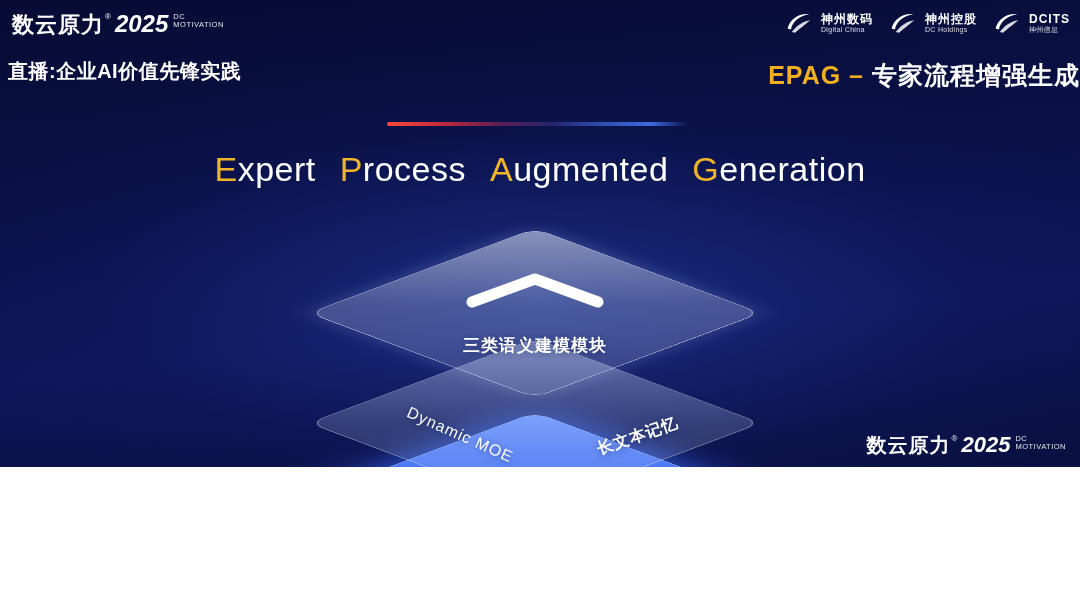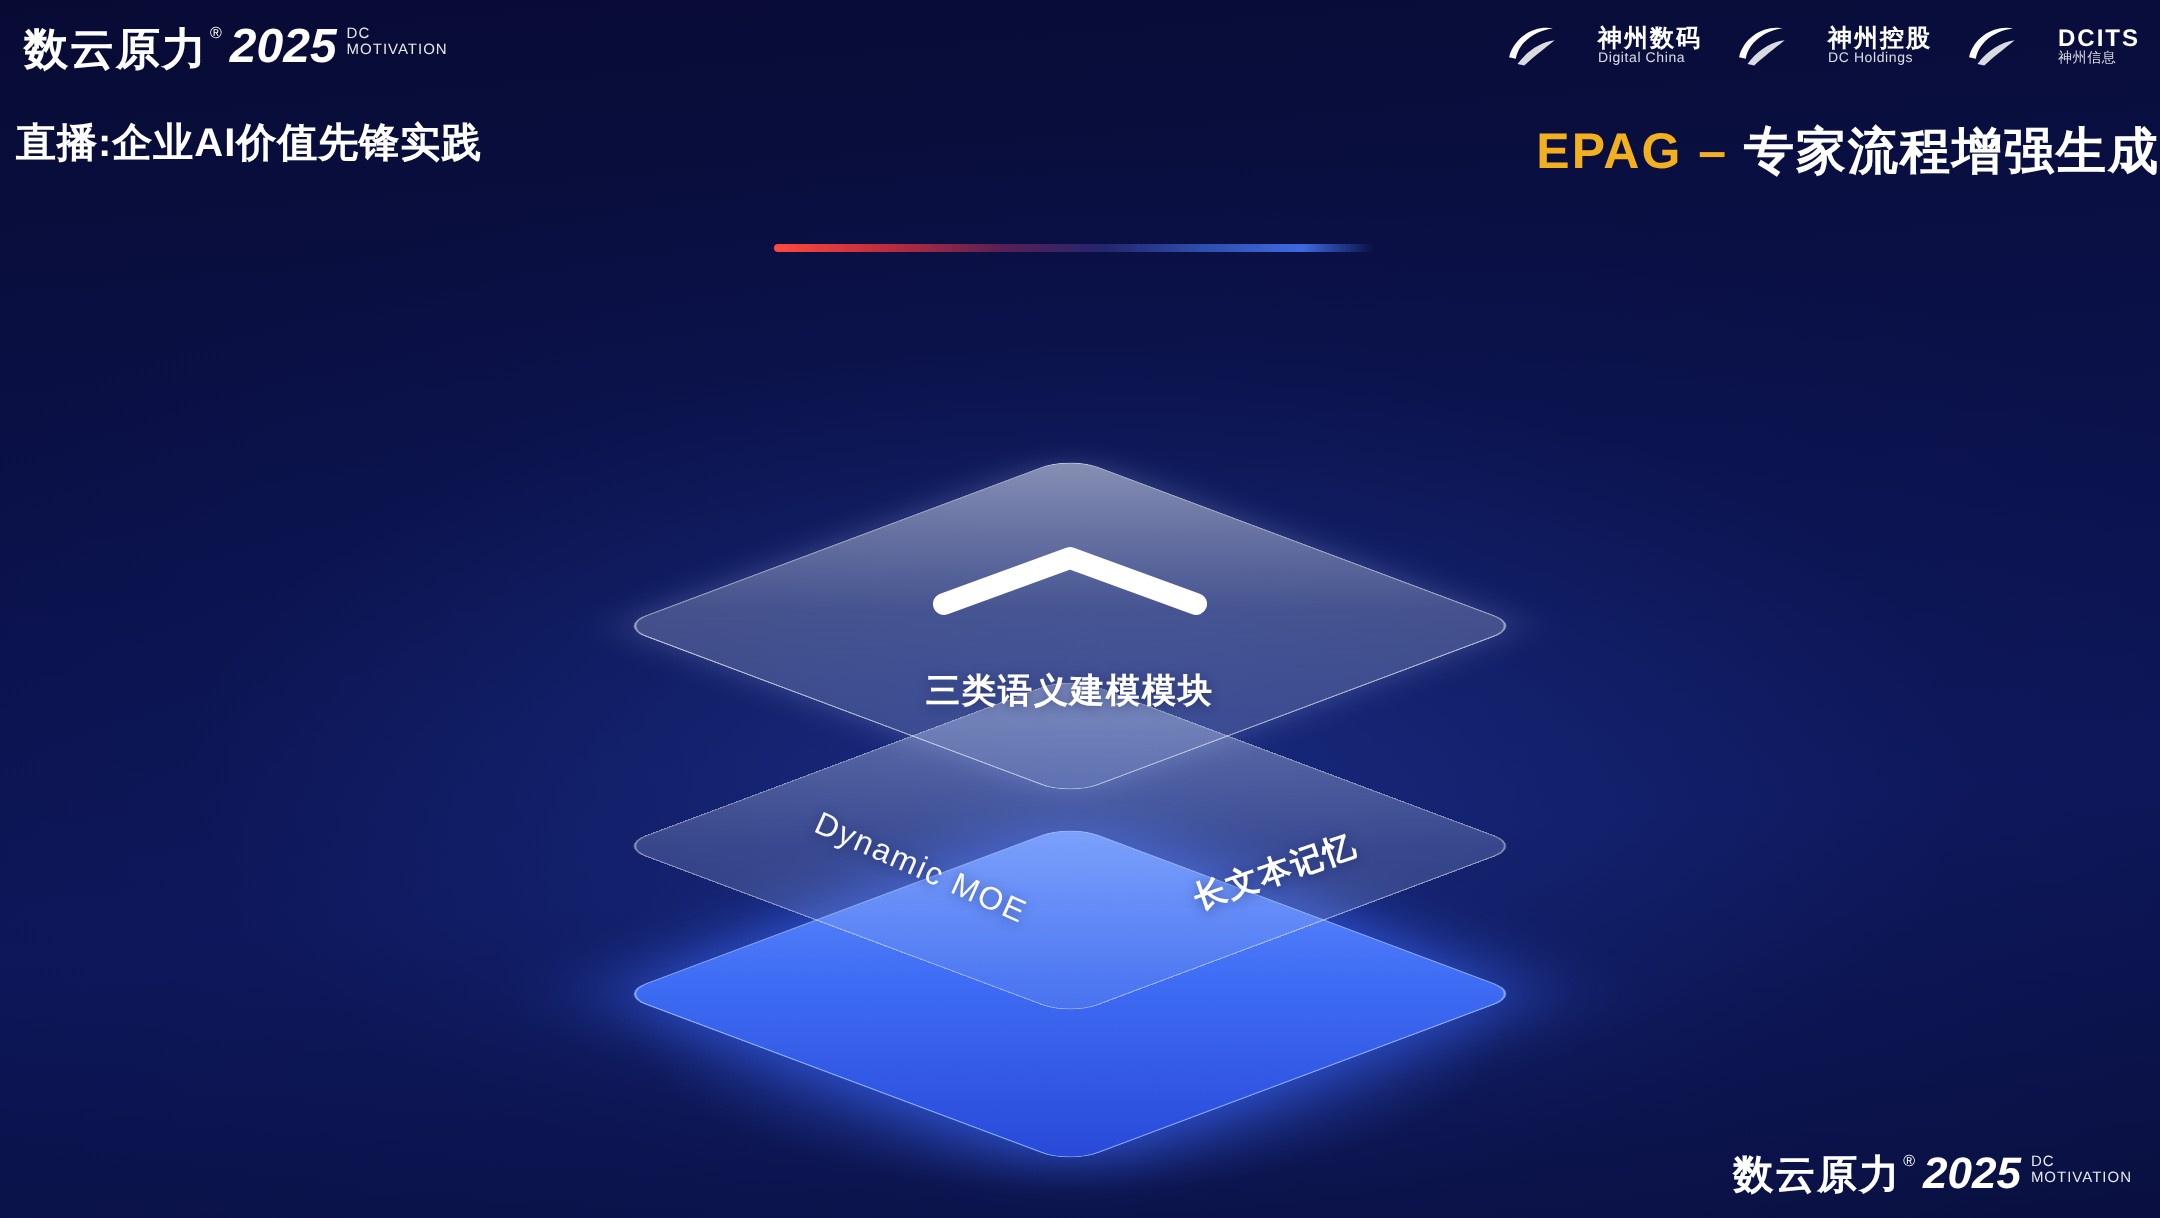--- a/index.html
+++ b/index.html
@@ -1,21 +1,21 @@
 <!DOCTYPE html>
 <html><head>
 <meta charset="utf-8">
 <style>
   * { margin: 0; padding: 0; box-sizing: border-box; }
   html,body { width:1080px; height:609px; overflow:hidden; }
   body { font-family: "Liberation Sans", "DejaVu Sans", sans-serif; }
 
   .slide {
     position: relative;
-    width: 1080px; height: 609px;
+    width: 1080px; height: 467px;
     overflow: hidden;
     color: #fff;
     background:
       radial-gradient(75% 65% at 50% 64%, rgba(45,80,200,0.38) 0%, rgba(20,32,110,0.15) 55%, rgba(8,12,50,0) 80%),
       linear-gradient(175deg, #070b34 0%, #0a1148 38%, #0d1658 68%, #091040 100%);
   }
 
   
   .brand { display:flex; align-items:flex-start; white-space:nowrap; }
   .brand-tl { position:absolute; left:12px; top:10px; }
@@ -43,21 +43,21 @@
   .gradient-line {
     position:absolute; left:50%; top:122px; transform:translateX(-51%);
     width:300px; height:4px; border-radius:2px;
     background: linear-gradient(90deg,
       #ff4a3c 0%, #c22c3a 18%, #5a1f55 38%, #23256e 55%,
       #2f4fb0 72%, #3e6ae0 88%, rgba(62,106,224,0) 100%);
   }
 
   
   .logos { position:absolute; right:10px; top:10px; display:flex; gap:16px; }
-  .logo { display:flex; align-items:center; gap:20px; }
+  .logo { display:flex; align-items:center; gap:9px; }
   .logo svg { flex:0 0 auto; }
   .logo-text { display:flex; flex-direction:column; line-height:1.15; }
   .logo-name { font-size:12px; font-weight:bold; letter-spacing:1px; }
   .logo-sub { font-size:7px; opacity:0.85; letter-spacing:0.3px; }
 
   
   .heading {
     position:absolute; left:0; right:0; top:150px;
     text-align:center; font-size:34px; font-weight:500; letter-spacing:0.5px;
   }
@@ -164,20 +164,26 @@
         <path d="M3 22 C 6 10, 18 3, 29 5 C 20 6, 9 12, 7 23 Z" fill="#ffffff"></path>
         <path d="M8 26 C 14 18, 22 13, 30 12 C 24 17, 16 23, 12 27 Z" fill="#ffffff" opacity="0.85"></path>
       </svg>
       <div class="logo-text">
         <span class="logo-name">DCITS</span>
         <span class="logo-sub">神州信息</span>
       </div>
     </div>
   </div>
 
+  <h1 class="heading">
+    <span class="word"><span class="initial">E</span><span>xpert</span></span>
+    <span class="word"><span class="initial">P</span><span>rocess</span></span>
+    <span class="word"><span class="initial">A</span><span>ugmented</span></span>
+    <span class="word"><span class="initial">G</span><span>eneration</span></span>
+  </h1>
 
   <div class="stack">
     <div class="stack-glow"></div>
 
     <div class="layer layer-bottom"></div>
     <div class="layer layer-middle"></div>
     <div class="layer layer-top"></div>
 
     <svg class="chevron" width="150" height="44" viewBox="0 0 150 44">
       <path d="M12 34 L75 11 L138 34" stroke="#ffffff" stroke-width="11" fill="none" stroke-linecap="round" stroke-linejoin="round"></path>

